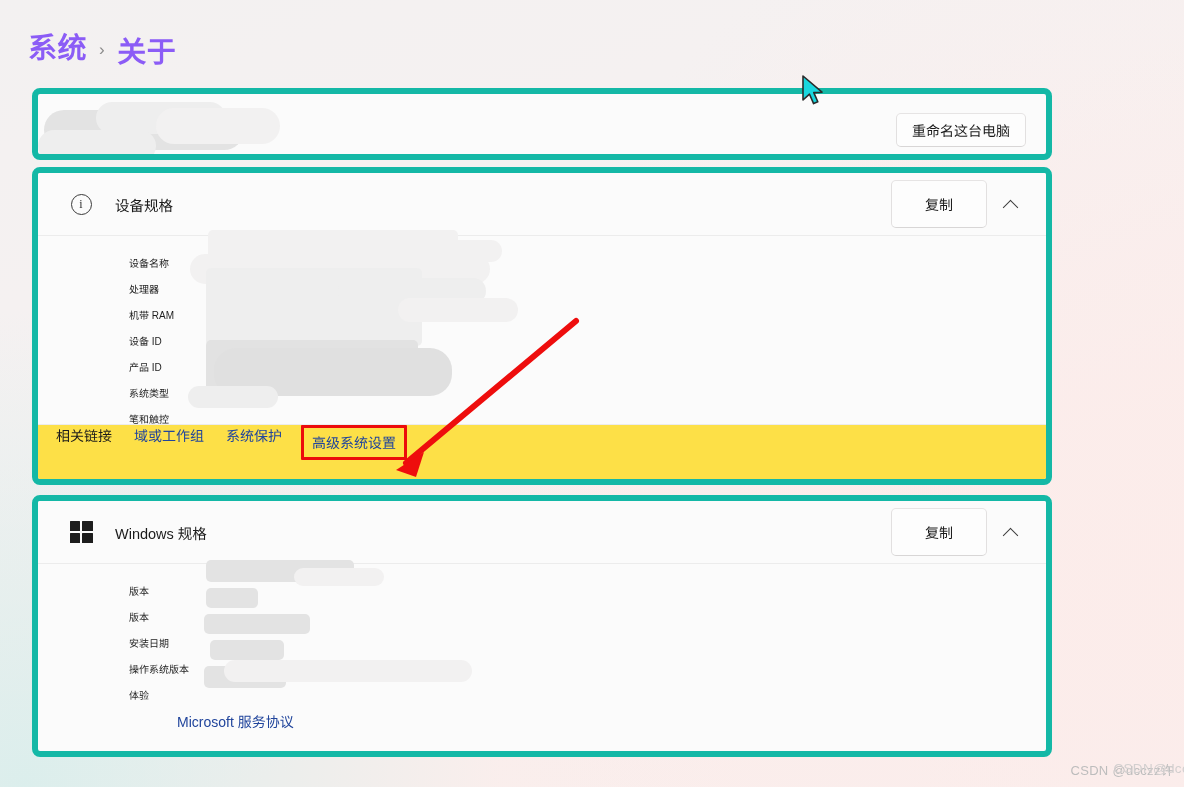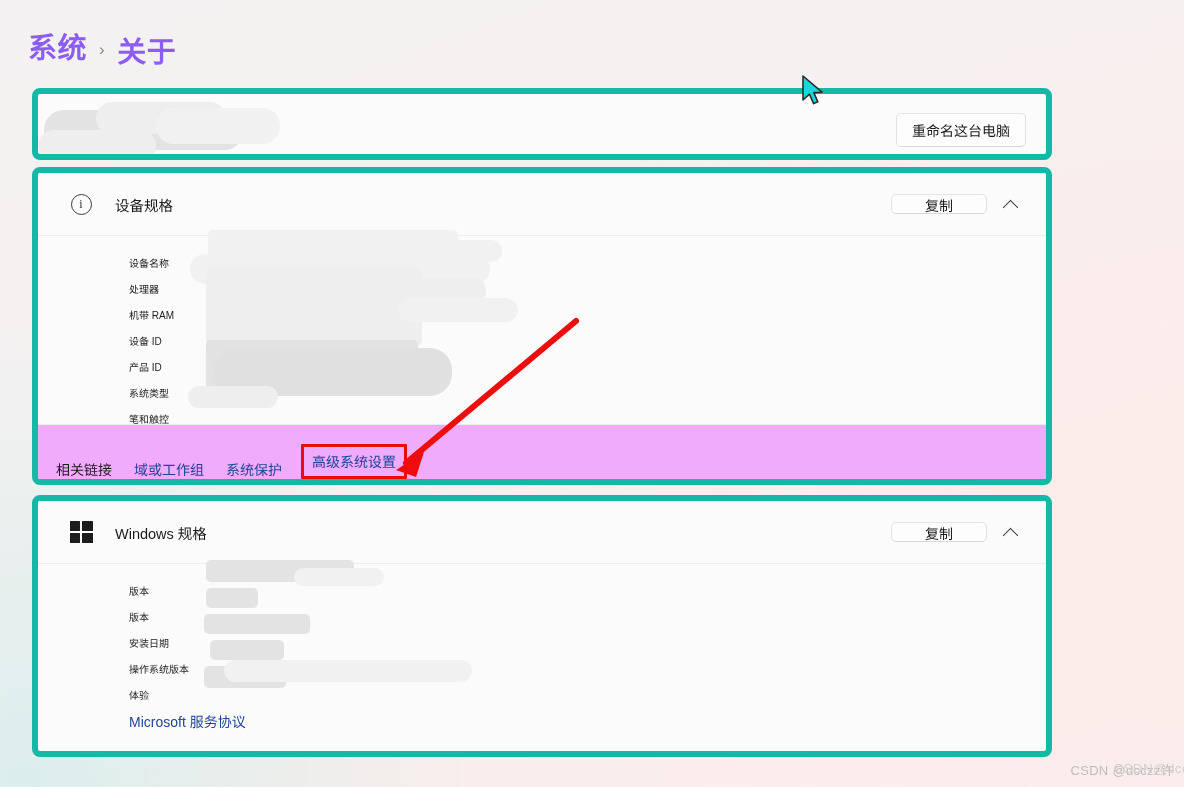--- a/index.html
+++ b/index.html
@@ -141,21 +141,21 @@
     white-space: nowrap;
   }
   .btn-rename {
     position: absolute;
     right: 20px;
     top: 19px;
     height: 34px;
     padding: 0 15px;
   }
   .btn-copy {
-    height: 20px;
+    height: 48px;
     padding: 0 33px;
   }
   .chevron-btn {
     width: 38px; height: 34px;
     background: transparent;
     border: none;
     display: flex;
     align-items: center;
     justify-content: center;
     cursor: default;
@@ -194,34 +194,35 @@
     font-size: 14px;
     text-decoration: none;
     cursor: default;
     white-space: nowrap;
   }
   .ms-links {
     padding: 4px 0 0 91px;
     display: flex;
     flex-direction: column;
     gap: 4px;
+    margin-left: 48px;
   }
   .ms-links .link { line-height: 22px; }
 
   
   .related {
     position: absolute;
     left: 0;
     bottom: 0;
     width: 100%;
     height: 55px;
-    background: #f0abfc;
+    background: #fde047;
     border-top: 1px solid #ececec;
     display: flex;
-    align-items: flex-end;
+    align-items: flex-start;
     padding-left: 18px;
     gap: 22px;
   }
   .related-label {
     font-size: 14px;
     color: #1b1b1b;
   }
   .related .link { font-size: 14px; }
 
   

